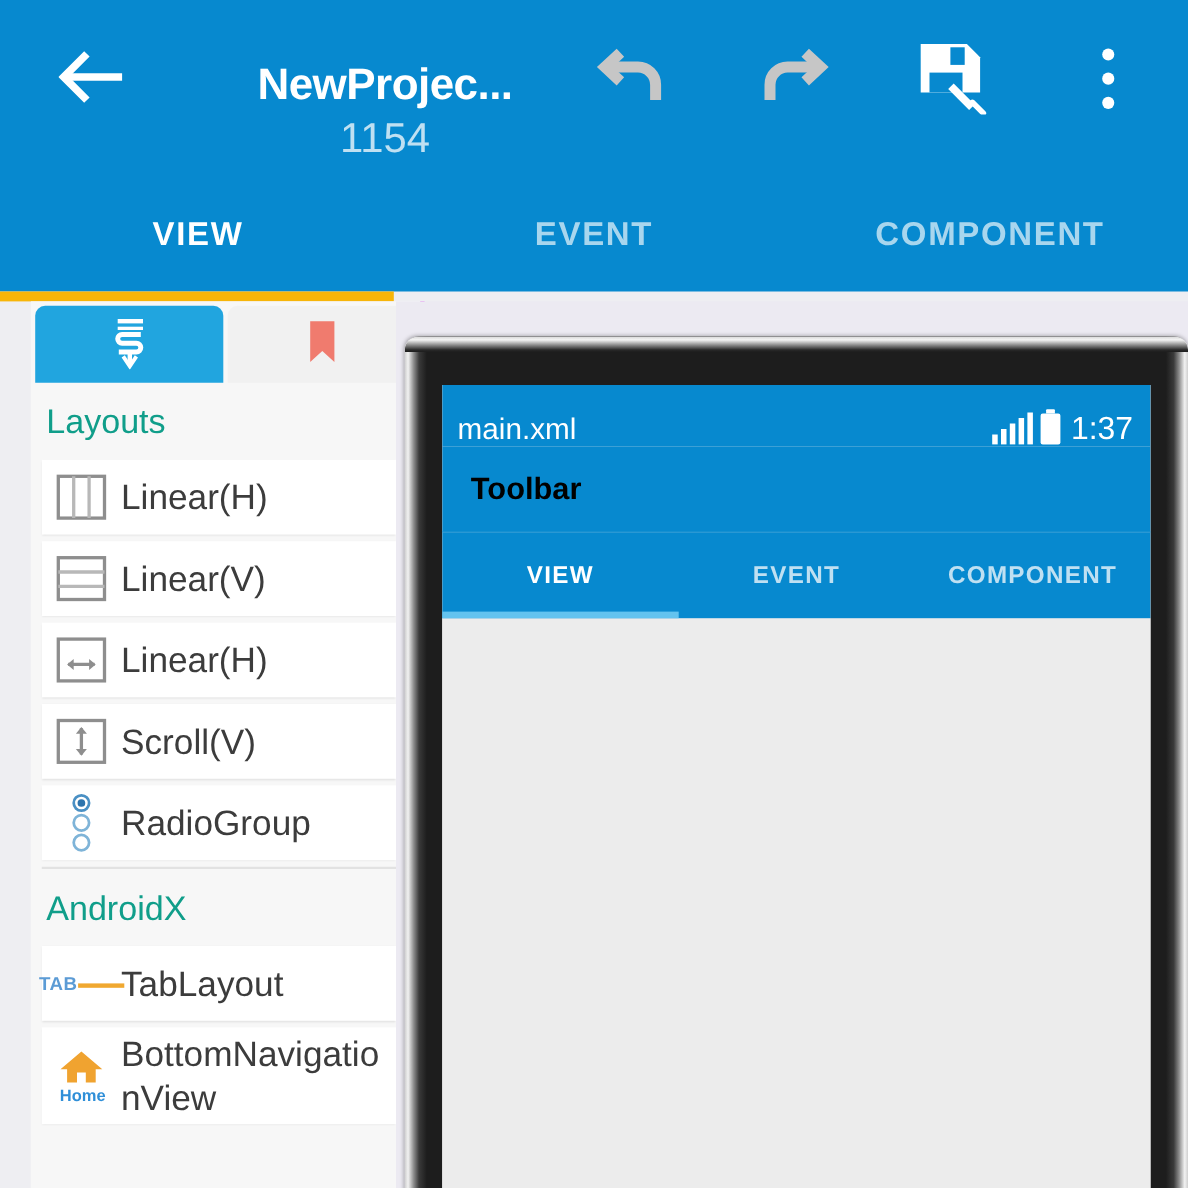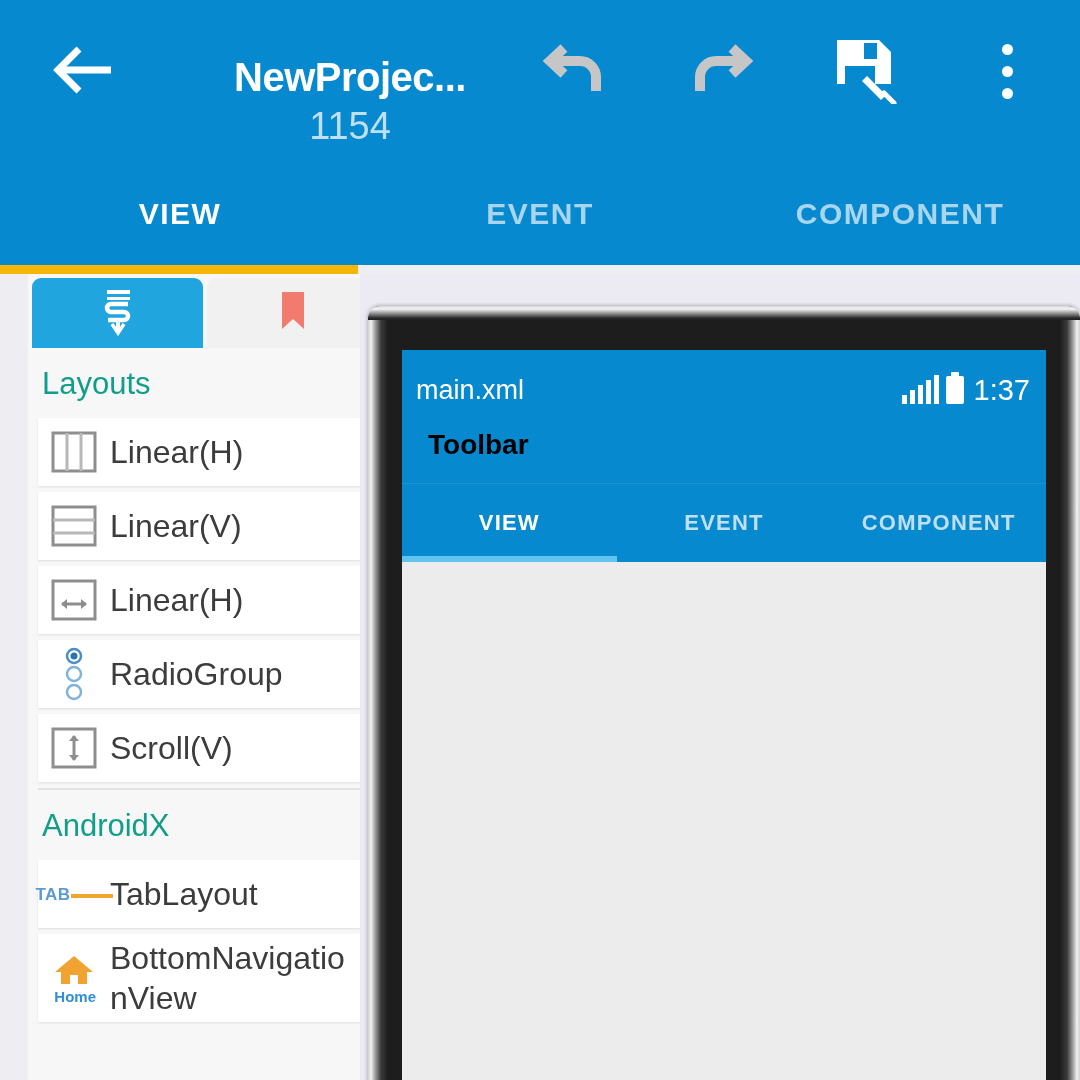--- a/index.html
+++ b/index.html
@@ -473,40 +473,40 @@
             <path d="M12 26 H36" stroke="#8e8e8e" stroke-width="3"></path>
             <path d="M17 21 L11 26 L17 31 Z" fill="#8e8e8e"></path>
             <path d="M31 21 L37 26 L31 31 Z" fill="#8e8e8e"></path>
           </svg>
         </div>
         <div class="item-label">Linear(H)</div>
       </div>
 
       <div class="item">
         <div class="item-icon">
+          <svg width="48" height="44" viewBox="0 0 48 44" aria-hidden="true">
+            <rect x="3" y="3" width="42" height="38" fill="#fff" stroke="#8e8e8e" stroke-width="3"></rect>
+            <path d="M24 10 V34" stroke="#8e8e8e" stroke-width="3"></path>
+            <path d="M19 15 L24 9 L29 15 Z" fill="#8e8e8e"></path>
+            <path d="M19 29 L24 35 L29 29 Z" fill="#8e8e8e"></path>
+          </svg>
+        </div>
+        <div class="item-label">Scroll(V)</div>
+      </div>
+
+      <div class="item">
+        <div class="item-icon">
           <svg width="30" height="54" viewBox="0 0 30 54" aria-hidden="true">
             <circle cx="15" cy="9" r="7" fill="none" stroke="#4a90c4" stroke-width="2.5"></circle>
             <circle cx="15" cy="9" r="3.5" fill="#2d74ad"></circle>
             <circle cx="15" cy="27" r="7" fill="none" stroke="#7fb4d8" stroke-width="2.5"></circle>
             <circle cx="15" cy="45" r="7" fill="none" stroke="#7fb4d8" stroke-width="2.5"></circle>
           </svg>
         </div>
         <div class="item-label">RadioGroup</div>
-      </div>
-
-      <div class="item">
-        <div class="item-icon">
-          <svg width="48" height="44" viewBox="0 0 48 44" aria-hidden="true">
-            <rect x="3" y="3" width="42" height="38" fill="#fff" stroke="#8e8e8e" stroke-width="3"></rect>
-            <path d="M24 10 V34" stroke="#8e8e8e" stroke-width="3"></path>
-            <path d="M19 15 L24 9 L29 15 Z" fill="#8e8e8e"></path>
-            <path d="M19 29 L24 35 L29 29 Z" fill="#8e8e8e"></path>
-          </svg>
-        </div>
-        <div class="item-label">Scroll(V)</div>
       </div>
 
       <div class="group-divider"></div>
 
       <div class="group-header">AndroidX</div>
 
       <div class="item">
         <div class="item-icon">
           <span class="tab-glyph">
             <span class="tg-txt">TAB</span>

